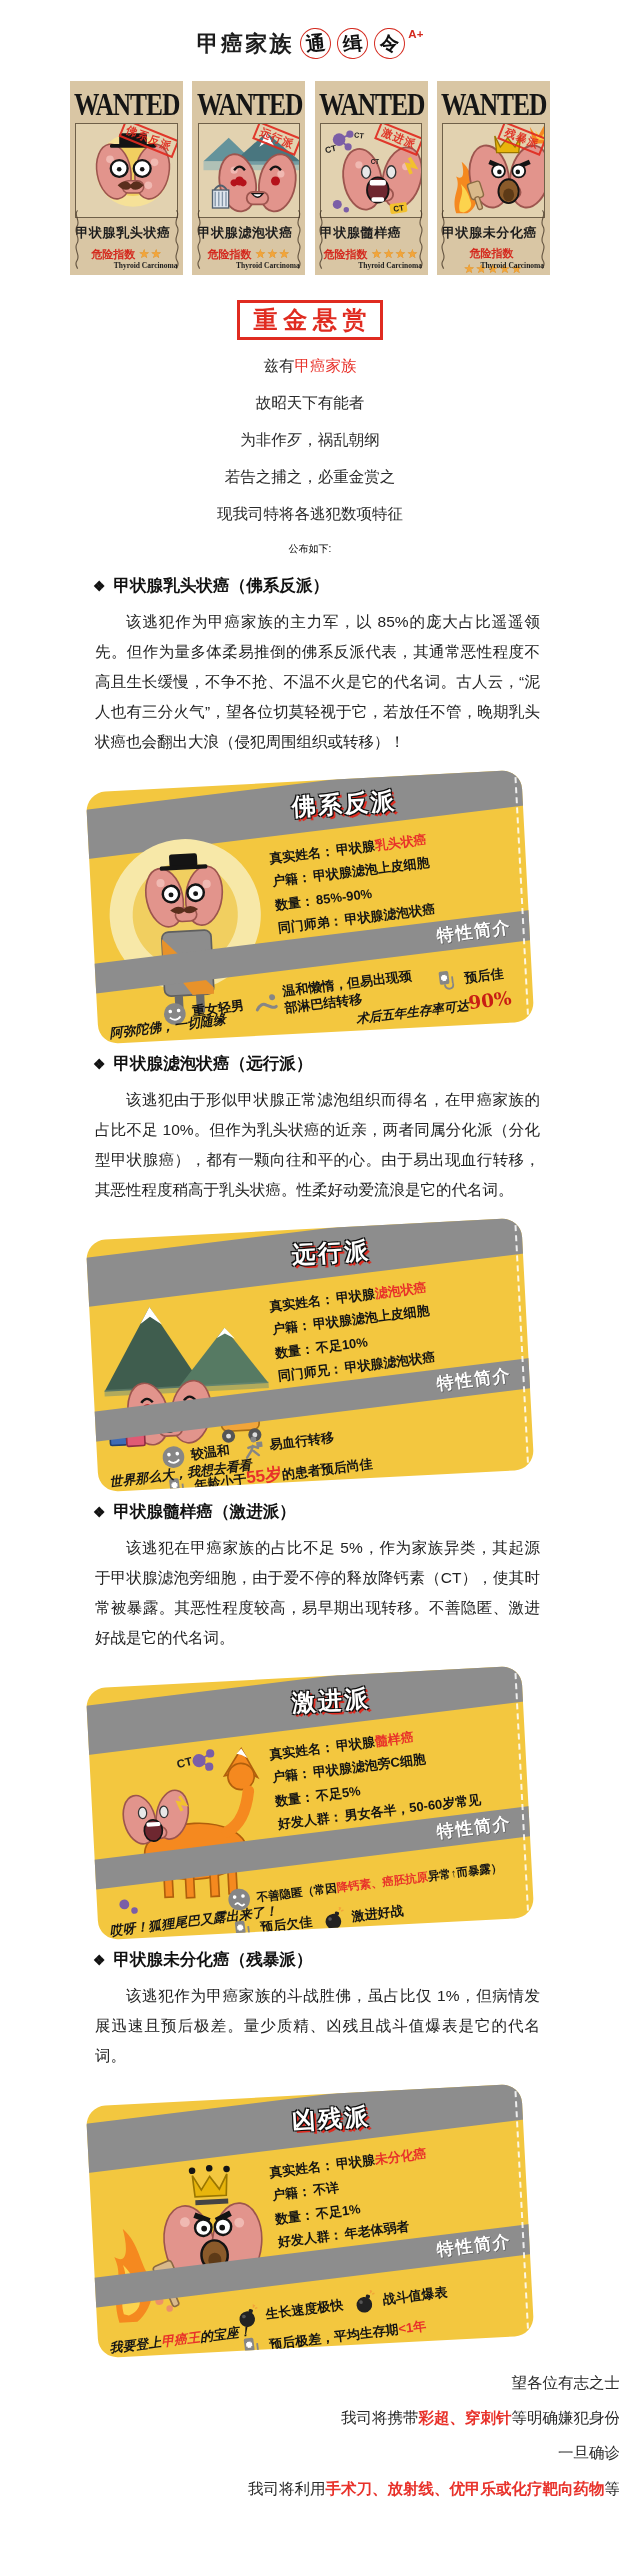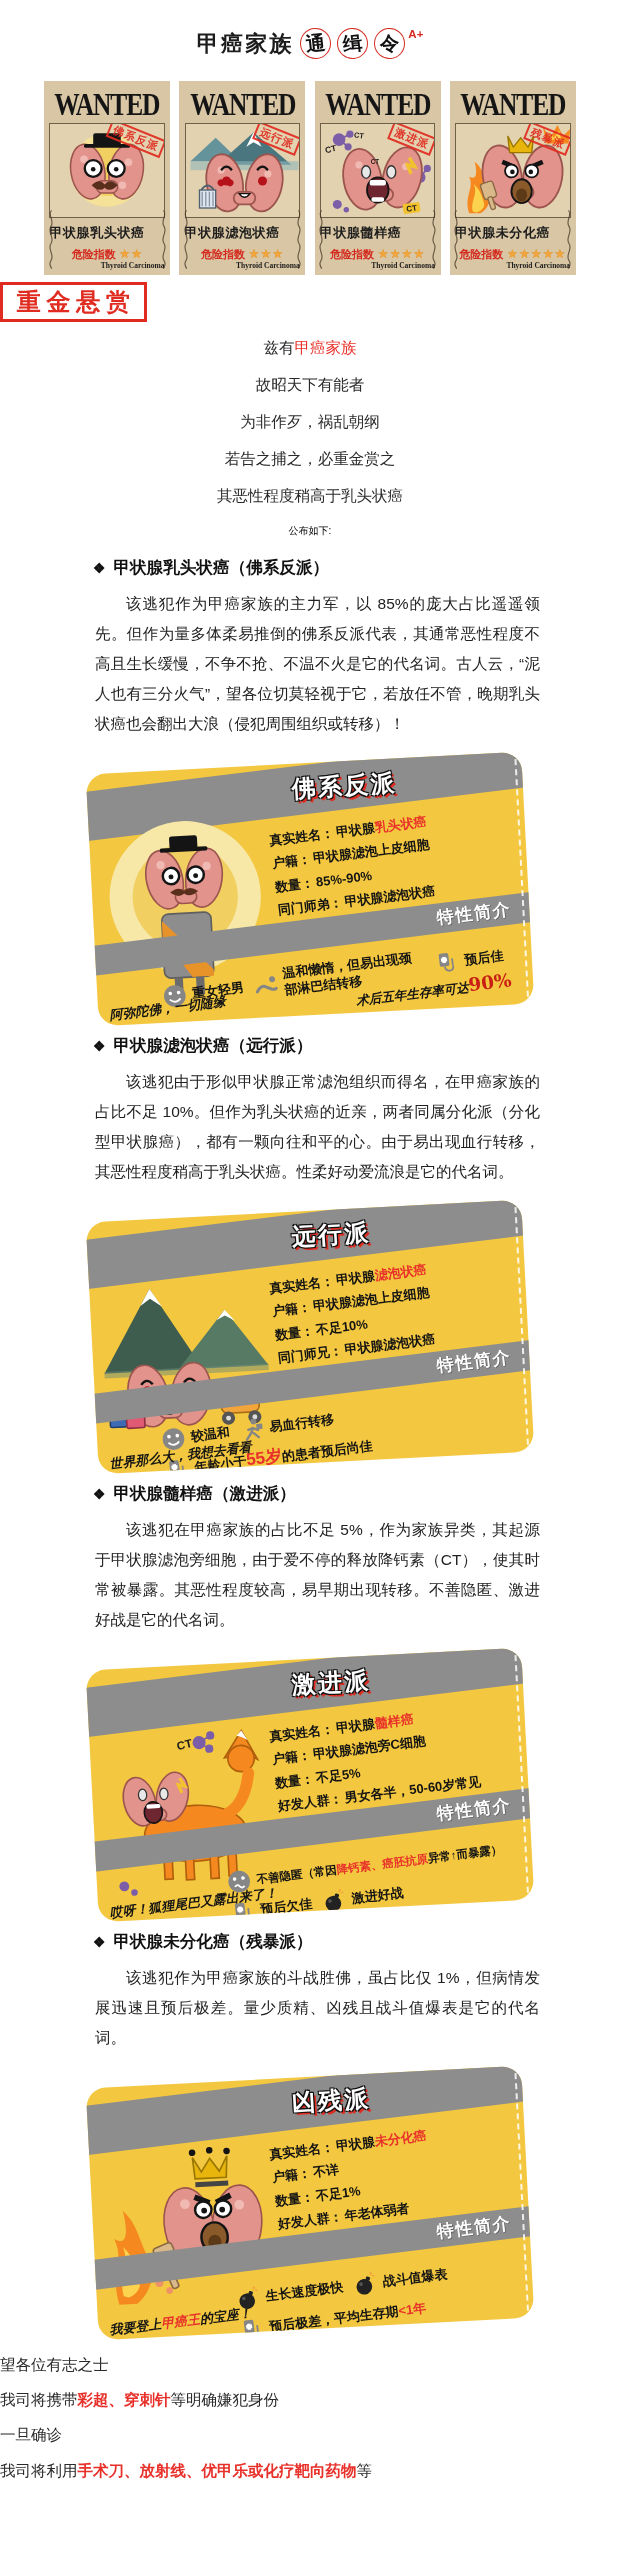--- a/index.html
+++ b/index.html
@@ -9,37 +9,37 @@
   
   .hdr { padding-top:27.5px; text-align:center; white-space:nowrap; }
   .hdr-family { font-size:22px; font-weight:bold; letter-spacing:2.3px; vertical-align:middle; }
   .stamp-circle { display:inline-block; width:31px; height:31px; line-height:29px; border:1.7px solid #d42a1f;
     border-radius:50%; font-family:"DejaVu Serif", serif; font-weight:bold; font-size:19.5px; color:#111;
     margin-left:3.4px; vertical-align:middle; transform:rotate(-6deg); }
   .grade { color:#d42a1f; font-weight:bold; font-size:11.5px; vertical-align:top; margin-left:1.1px; }
 
   
   .posters { display:flex; justify-content:center; gap:9.2px; margin-top:22px; }
-  .poster { width:126px; height:194px; background:#d9c6a4; padding:2.3px 5.2px; position:relative; }
+  .poster { width:113px; height:194px; background:#d9c6a4; padding:2.3px 5.2px; position:relative; }
   .wanted { text-align:center; font-family:"Liberation Serif", serif; font-weight:bold; font-size:25px;
     transform:scale(1.02,1.3); transform-origin:center top; letter-spacing:-1.1px; color:#151515; margin-top:3.4px; }
   .pframe { position:relative; margin-top:9.2px; height:95px; border:1.1px solid #6f6049; background:#e2d2b0; overflow:hidden; }
   .pstamp { position:absolute; z-index:5; top:4.6px; right:-1.1px; transform:rotate(22deg); color:#e02b20;
     border:2.3px solid #e02b20; padding:0 2.9px; font-weight:bold; font-size:11px; letter-spacing:1.1px; opacity:.92;
     font-family:"DejaVu Serif", serif; }
   .pname { margin-top:5.2px; text-align:left; font-family:"Liberation Serif", serif; font-weight:bold; font-size:13px; letter-spacing:0.6px; }
   .pdanger { text-align:center; margin-top:4.6px; }
   .pdanger .dlabel { color:#d42a1f; font-weight:bold; font-size:11px; margin-right:3.4px; }
   .pdanger .stars { color:#f2a53a; font-size:12.6px; letter-spacing:0.6px; text-shadow:0 0 0.6px #c77f1e; }
   .pfooter { position:absolute; right:5.7px; bottom:4.6px; font-family:"Liberation Serif", serif; font-weight:bold; font-size:7.5px; }
   .orn { position:absolute; bottom:3.4px; width:8px; height:63px; opacity:.8; }
   .orn.left { left:2.3px; } .orn.right { right:2.3px; }
 
   
-  .reward-wrap { margin-top:7px; }
+  .reward-wrap { text-align:center; margin-top:25px; }
   .reward { display:inline-block; border:3.4px solid #e02b20; color:#e02b20; font-family:"DejaVu Serif", serif;
     font-weight:bold; font-size:24px; letter-spacing:5.7px; padding:1.1px 8px 1.1px 13.8px; }
 
   
   .intro { text-align:center; font-size:15.5px; color:#2a2a2a; }
   .intro .iline { margin:16px 0; }
   .red { color:#e8312a; }
   .announce { color:#000000; font-size:10px; margin:17px 0 3.4px 0; }
 
   
@@ -67,21 +67,21 @@
   .ttext { font-size:13px; font-weight:bold; color:#141414; line-height:16.6px; }
   .note { position:absolute; right:5%; bottom:8px; transform:rotate(-4deg); font-family:"DejaVu Serif", serif;
     font-style:italic; font-weight:bold; font-size:12.6px; color:#151515; }
   .note .red { font-size:18.4px; font-style:normal; color:#c81e14; }
   .speech { position:absolute; left:2.5%; bottom:4.6px; transform:rotate(-4deg); font-family:"DejaVu Serif", serif;
     font-style:italic; font-weight:bold; font-size:13px; color:#151515; max-width:189px; }
   .perforation { position:absolute; right:5.2px; top:-3.4px; bottom:-3.4px; border-right:2.3px dashed rgba(255,255,255,.85); }
   .char-art { position:absolute; left:1.5%; top:45px; width:172px; height:189px; pointer-events:none; }
 
   
-  .footer { margin-top:26px; text-align:left; font-size:15.5px; color:#2a2a2a; }
+  .footer { margin-top:26px; text-align:right; font-size:15.5px; color:#2a2a2a; }
   .footer .fline { margin:14.3px 0; }
 </style>
 </head>
 <body>
 
 <div class="hdr">
   <span class="hdr-family">甲癌家族</span>
   <span class="stamp-circle">通</span>
   <span class="stamp-circle">缉</span>
   <span class="stamp-circle">令</span>
@@ -249,21 +249,21 @@
 
 <div class="reward-wrap">
   <span class="reward">重金悬赏</span>
 </div>
 
 <div class="intro">
   <div class="iline"><span>兹有</span><span class="red">甲癌家族</span></div>
   <div class="iline">故昭天下有能者</div>
   <div class="iline">为非作歹，祸乱朝纲</div>
   <div class="iline">若告之捕之，必重金赏之</div>
-  <div class="iline">其恶性程度稍高于乳头状癌</div>
+  <div class="iline">现我司特将各逃犯数项特征</div>
   <div class="announce">公布如下:</div>
 </div>
 
 <div class="sec">
   <div class="sec-head">
     <span class="bullet">❖</span><span>甲状腺乳头状癌（佛系反派）</span>
   </div>
   <div class="sec-para">该逃犯作为甲癌家族的主力军，以 85%的庞大占比遥遥领先。但作为量多体柔易推倒的佛系反派代表，其通常恶性程度不高且生长缓慢，不争不抢、不温不火是它的代名词。古人云，“泥人也有三分火气”，望各位切莫轻视于它，若放任不管，晚期乳头状癌也会翻出大浪（侵犯周围组织或转移）！</div>
 
   <div class="card">

